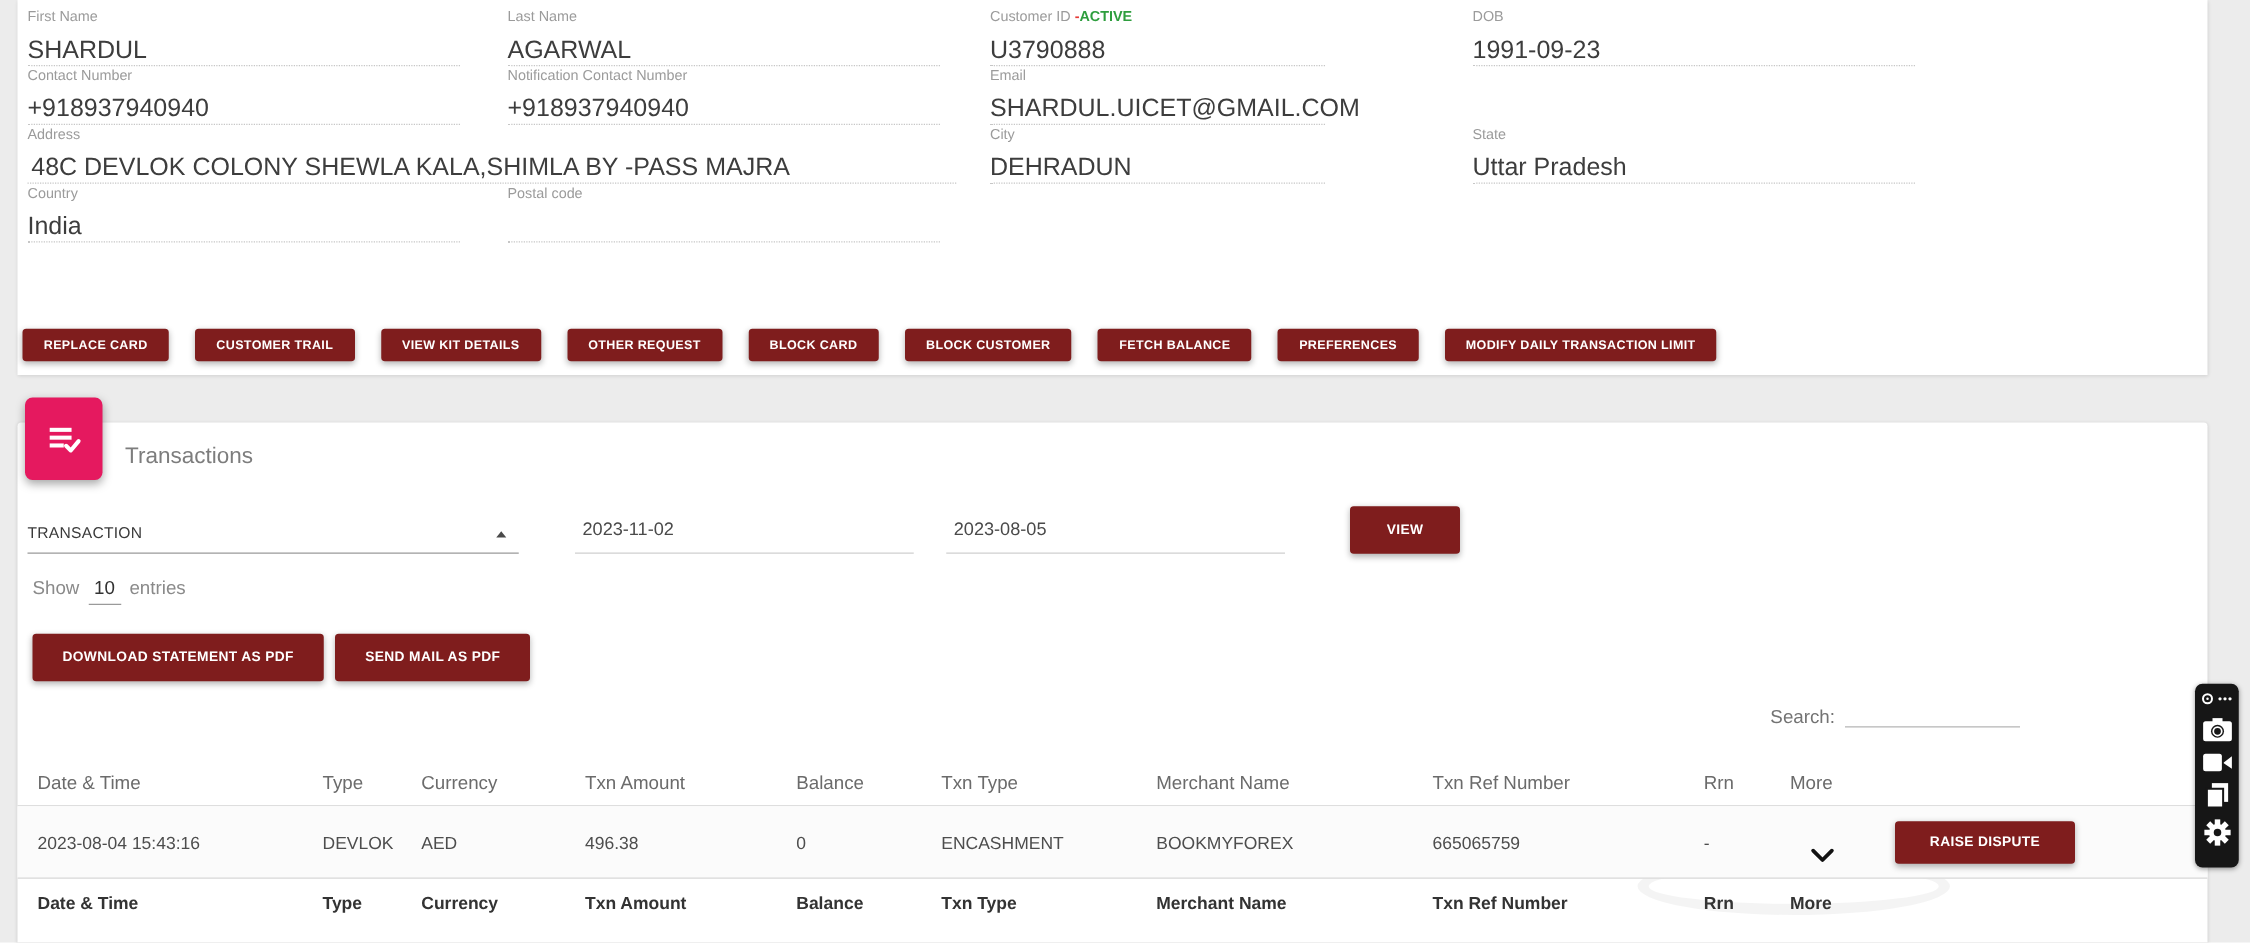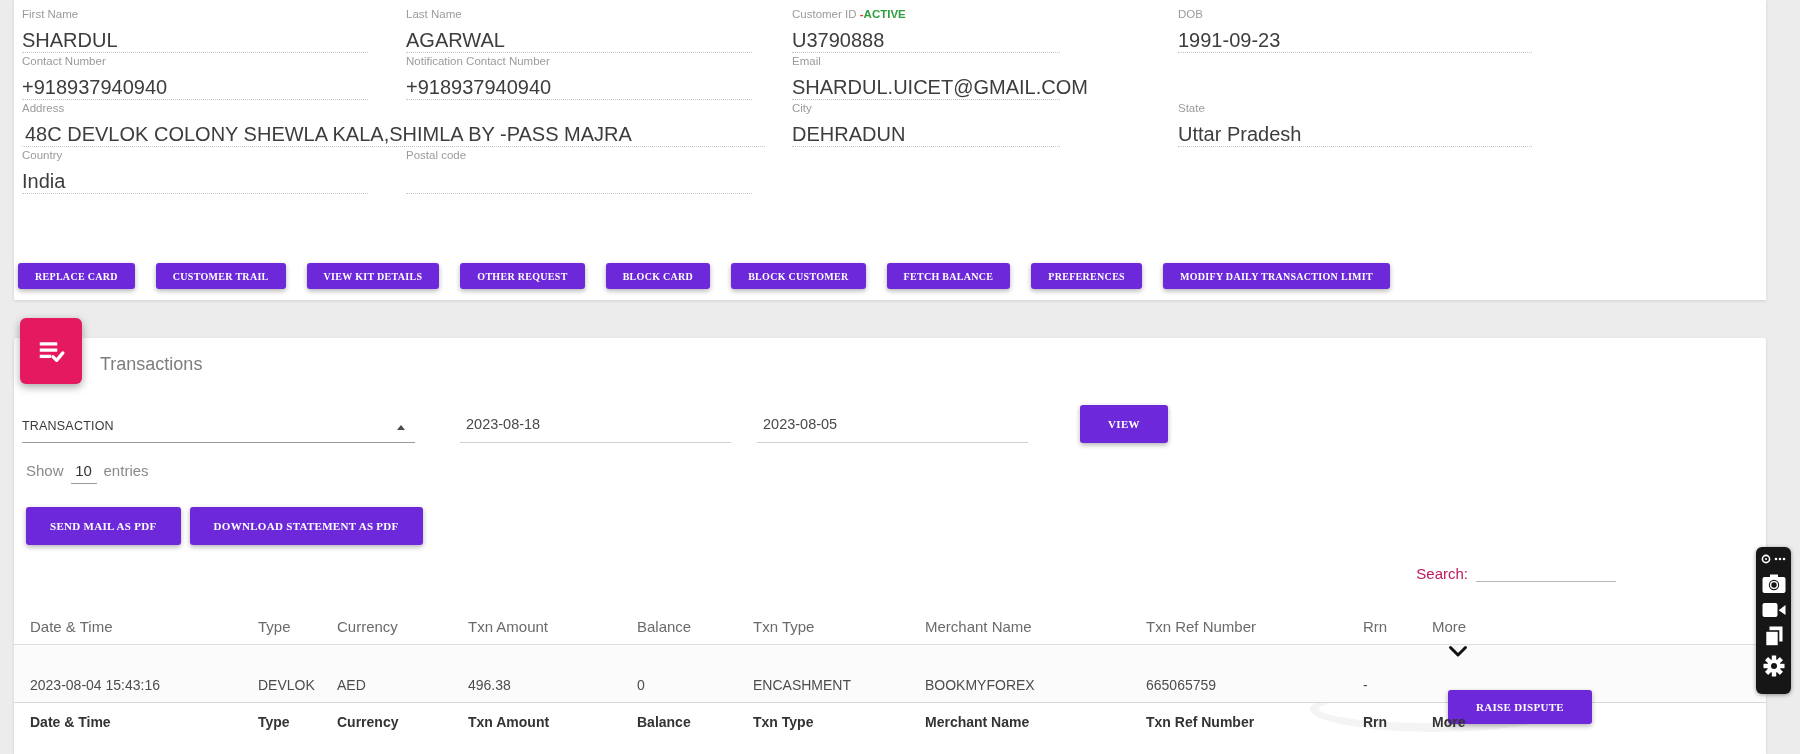--- a/index.html
+++ b/index.html
@@ -24,23 +24,23 @@
 
   
   .field { position:absolute; border-bottom:1px dotted #c6c6c6; height:45px; }
   .flabel { font-size:11.5px; color:#9b9b9b; line-height:13px; white-space:nowrap; }
   .fvalue { font-size:20px; color:#3d3d3d; margin-top:8px; white-space:nowrap; }
   .sep-dash { color:#e53935; font-weight:bold; }
   .status-active { color:#2e9e3e; font-weight:bold; font-size:11.5px; }
 
   
   .pink-btn {
-    background:#6d28d9; color:#fff; font-weight:bold; border:none;
+    background:#7f1d1d; color:#fff; font-weight:bold; border:none;
     border-radius:3px; box-shadow:0 2px 5px rgba(0,0,0,.3);
-    font-family:Liberation Serif, serif; letter-spacing:.3px; cursor:pointer; white-space:nowrap;
+    font-family:Liberation Sans, sans-serif; letter-spacing:.3px; cursor:pointer; white-space:nowrap;
   }
   #action-row { position:absolute; left:4px; top:263px; display:flex; gap:21px; }
   .action-btn { height:26px; font-size:10px; padding:0 17px; }
 
   
   #txn-icon {
     position:absolute; left:20px; top:318px; width:62px; height:66px;
     background:#e5195f; border-radius:6px; box-shadow:0 3px 8px rgba(0,0,0,.35);
     display:flex; align-items:center; justify-content:center; z-index:5;
   }
@@ -65,33 +65,33 @@
   #show-entries { position:absolute; left:12px; top:124px; font-size:15px; color:#8a8a8a; }
   #entries-count { display:inline-block; min-width:26px; text-align:center; color:#333;
     border-bottom:1px solid #9a9a9a; margin:0 7px; padding-bottom:4px; cursor:pointer; }
 
   
   #pdf-row { position:absolute; left:12px; top:169px; display:flex; gap:9px; }
   .pdf-btn { height:38px; font-size:11px; padding:0 24px; }
 
   
   #search-wrap { position:absolute; right:150px; top:222px; display:flex; align-items:flex-end; }
-  #search-label { font-size:15px; color:#be185d; margin-right:8px; }
+  #search-label { font-size:15px; color:#737373; margin-right:8px; }
   #search-input { width:140px; border-bottom:1px solid #b5b5b5; height:22px; font-size:14px; }
 
   
   .tgrid { display:grid; padding-left:16px; align-items:center;
     grid-template-columns:228px 79px 131px 169px 116px 172px 221px 217px 69px 1fr; }
   #thead { position:absolute; left:0; top:270px; width:100%; height:37px;
     border-bottom:1px solid #dedede; font-size:15px; color:#6b6b6b; }
   #trow { position:absolute; left:0; top:307px; width:100%; height:58px;
     background:#fbfbfb; border-bottom:1px solid #d8d8d8; font-size:14px; color:#4d4d4d; }
   #tfoot { position:absolute; left:0; top:365px; width:100%; height:46px;
     padding-top:11px; font-size:14px; font-weight:bold; color:#333; align-items:start; }
-  .more-cell { display:flex; align-items:flex-start; gap:32px; padding-left:16px;flex-direction:column; }
+  .more-cell { display:flex; align-items:flex-end; gap:48px; padding-left:16px; }
   #dispute-btn { width:144px; height:34px; font-size:11px; }
   .chevron { cursor:pointer; display:inline-flex; }
 
   
   #watermark { position:absolute; left:1296px; top:348px; width:250px; height:46px;
     border:9px solid rgba(0,0,0,.045); border-radius:50%; pointer-events:none; }
 
   
   #capture-toolbar { position:absolute; left:1756px; top:547px; width:35px; height:147px;
     background:#161616; border-radius:6px; display:flex; flex-direction:column;
@@ -186,31 +186,31 @@
 
 <div class="card" id="txn-card">
 
   <div id="txn-title">Transactions</div>
 
   <div id="type-select">
     <span>TRANSACTION</span>
     <span class="caret"></span>
   </div>
 
-  <div class="date-field" id="date-from">2023-08-18</div>
+  <div class="date-field" id="date-from">2023-11-02</div>
   <div class="date-field" id="date-to">2023-08-05</div>
   <button class="pink-btn" id="view-btn">VIEW</button>
 
   <div id="show-entries">
     <span>Show</span><span id="entries-count">10</span><span>entries</span>
   </div>
 
   <div id="pdf-row">
+    <button class="pink-btn pdf-btn">DOWNLOAD STATEMENT AS PDF</button>
     <button class="pink-btn pdf-btn">SEND MAIL AS PDF</button>
-    <button class="pink-btn pdf-btn">DOWNLOAD STATEMENT AS PDF</button>
   </div>
 
   <div id="search-wrap">
     <span id="search-label">Search:</span>
     <input id="search-input" class="underline-input" type="text" value="" style="">
   </div>
 
   <div id="thead" class="tgrid">
     <div>Date &amp; Time</div>
     <div>Type</div>

